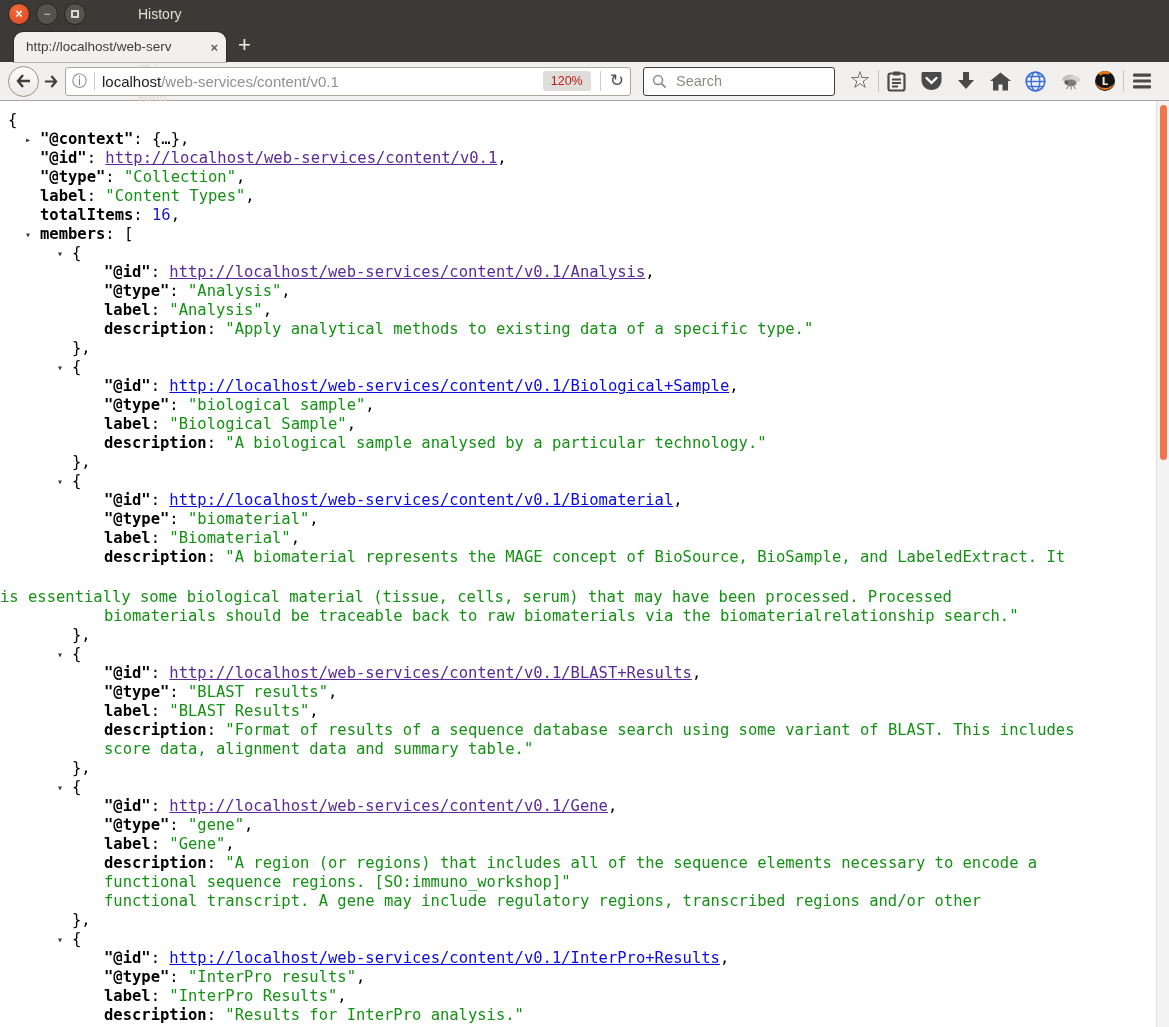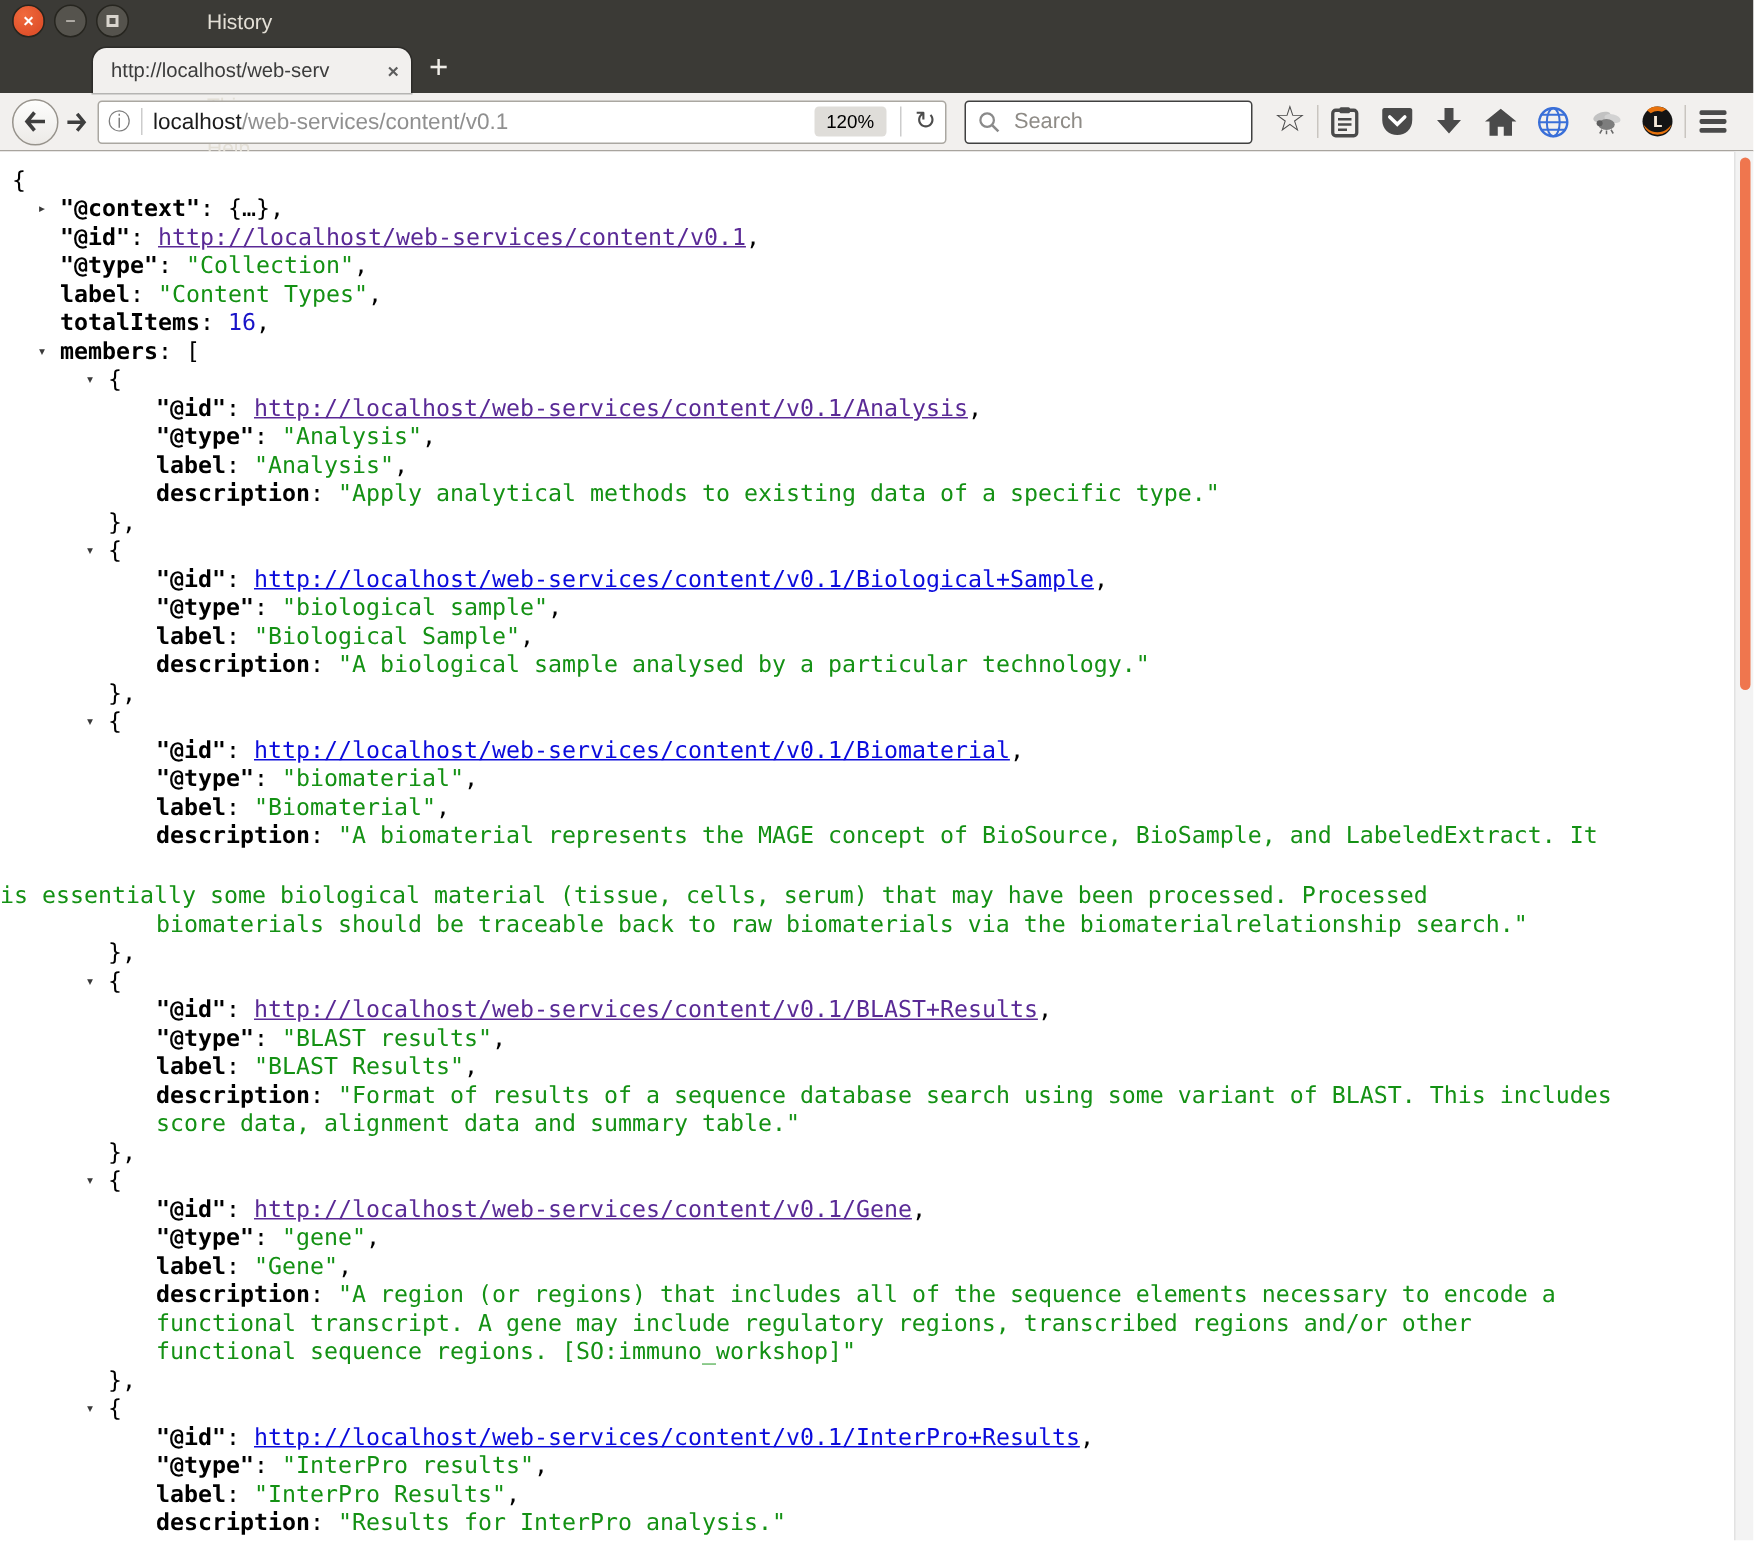--- a/index.html
+++ b/index.html
@@ -41,21 +41,20 @@
   
   .tabbar{
     height:34px;background:var(--chrome-dark);
     display:flex;align-items:flex-end;padding-left:14px;position:relative;
   }
   .tab{
     width:212px;height:30px;background:var(--toolbar-bg);
     border-radius:9px 9px 0 0;
     display:flex;align-items:center;padding:0 8px 0 12px;
     box-shadow:0 0 0 1px rgba(0,0,0,.25);
-    margin-left:48px;
   }
   .tab-title{
     flex:1;font-size:13.5px;color:#3c3c3c;white-space:nowrap;
     overflow:hidden;position:relative;height:18px;line-height:18px;
   }
   .tab-title::after{
     content:"";position:absolute;right:0;top:0;bottom:0;width:26px;
     background:linear-gradient(to right, rgba(242,240,238,0), var(--toolbar-bg));
   }
   .tab-close{
@@ -85,21 +84,21 @@
     border:1px solid #aaa7a1;border-radius:3px;
     display:flex;align-items:center;padding:0 6px;margin-left:2px;
     font-size:15px;
   }
   .info-icon{color:#7c7c7c;font-size:15px;flex:none;}
   .url-divider{width:1px;height:18px;background:#ccc;margin:0 7px;flex:none;}
   .url-host{color:#1b1b1b;white-space:nowrap;}
   .url-path{color:#909090;white-space:nowrap;flex:1;overflow:hidden;}
   .zoom-badge{
     background:#dfddd9;border-radius:3px;padding:3px 8px;
-    font-size:12.5px;color:#000000;flex:none;
+    font-size:12.5px;color:#b91c1c;flex:none;
   }
   .reload-icon{
     font-size:17px;color:#4c4c4c;flex:none;margin-left:9px;padding-left:9px;
     border-left:1px solid #ccc;height:20px;line-height:20px;
   }
   .searchbox{
     flex:none;width:192px;height:29px;background:#fff;
     border:1px solid #404040;border-radius:3px;
     display:flex;align-items:center;padding:0 8px;margin-left:12px;
   }
@@ -296,22 +295,22 @@
       <div class="row" style="padding-left: 104px;"><span class="seg-k">"@type"</span><span class="seg-p">: </span><span class="seg-s">"BLAST results"</span><span class="seg-p">,</span></div>
       <div class="row" style="padding-left: 104px;"><span class="seg-k">label</span><span class="seg-p">: </span><span class="seg-s">"BLAST Results"</span><span class="seg-p">,</span></div>
       <div class="row" style="padding-left: 104px;"><span class="seg-k">description</span><span class="seg-p">: </span><span class="seg-s">"Format of results of a sequence database search using some variant of BLAST. This includes</span></div>
       <div class="row" style="padding-left: 104px;"><span class="seg-s">score data, alignment data and summary table."</span></div>
       <div class="row" style="padding-left: 72px;"><span class="seg-p">},</span></div>
       <div class="row" style="padding-left: 72px;"><span class="tri" style="left: 57px;">▾</span><span class="seg-p">{</span></div>
       <div class="row" style="padding-left: 104px;"><span class="seg-k">"@id"</span><span class="seg-p">: </span><a class="seg-v">http://localhost/web-services/content/v0.1/Gene</a><span class="seg-p">,</span></div>
       <div class="row" style="padding-left: 104px;"><span class="seg-k">"@type"</span><span class="seg-p">: </span><span class="seg-s">"gene"</span><span class="seg-p">,</span></div>
       <div class="row" style="padding-left: 104px;"><span class="seg-k">label</span><span class="seg-p">: </span><span class="seg-s">"Gene"</span><span class="seg-p">,</span></div>
       <div class="row" style="padding-left: 104px;"><span class="seg-k">description</span><span class="seg-p">: </span><span class="seg-s">"A region (or regions) that includes all of the sequence elements necessary to encode a</span></div>
+      <div class="row" style="padding-left: 104px;"><span class="seg-s">functional sequence regions. [SO:immuno_workshop]"</span></div>
       <div class="row" style="padding-left: 104px;"><span class="seg-s">functional transcript. A gene may include regulatory regions, transcribed regions and/or other</span></div>
-      <div class="row" style="padding-left: 104px;"><span class="seg-s">functional sequence regions. [SO:immuno_workshop]"</span></div>
       <div class="row" style="padding-left: 72px;"><span class="seg-p">},</span></div>
       <div class="row" style="padding-left: 72px;"><span class="tri" style="left: 57px;">▾</span><span class="seg-p">{</span></div>
       <div class="row" style="padding-left: 104px;"><span class="seg-k">"@id"</span><span class="seg-p">: </span><a class="seg-l">http://localhost/web-services/content/v0.1/InterPro+Results</a><span class="seg-p">,</span></div>
       <div class="row" style="padding-left: 104px;"><span class="seg-k">"@type"</span><span class="seg-p">: </span><span class="seg-s">"InterPro results"</span><span class="seg-p">,</span></div>
       <div class="row" style="padding-left: 104px;"><span class="seg-k">label</span><span class="seg-p">: </span><span class="seg-s">"InterPro Results"</span><span class="seg-p">,</span></div>
       <div class="row" style="padding-left: 104px;"><span class="seg-k">description</span><span class="seg-p">: </span><span class="seg-s">"Results for InterPro analysis."</span></div>
       <div class="row" style="padding-left: 72px;"><span class="seg-p">},</span></div>
       <div class="row" style="padding-left: 72px;"><span class="tri" style="left: 57px;">▾</span><span class="seg-p">{</span></div>
     </div>
 </div>

